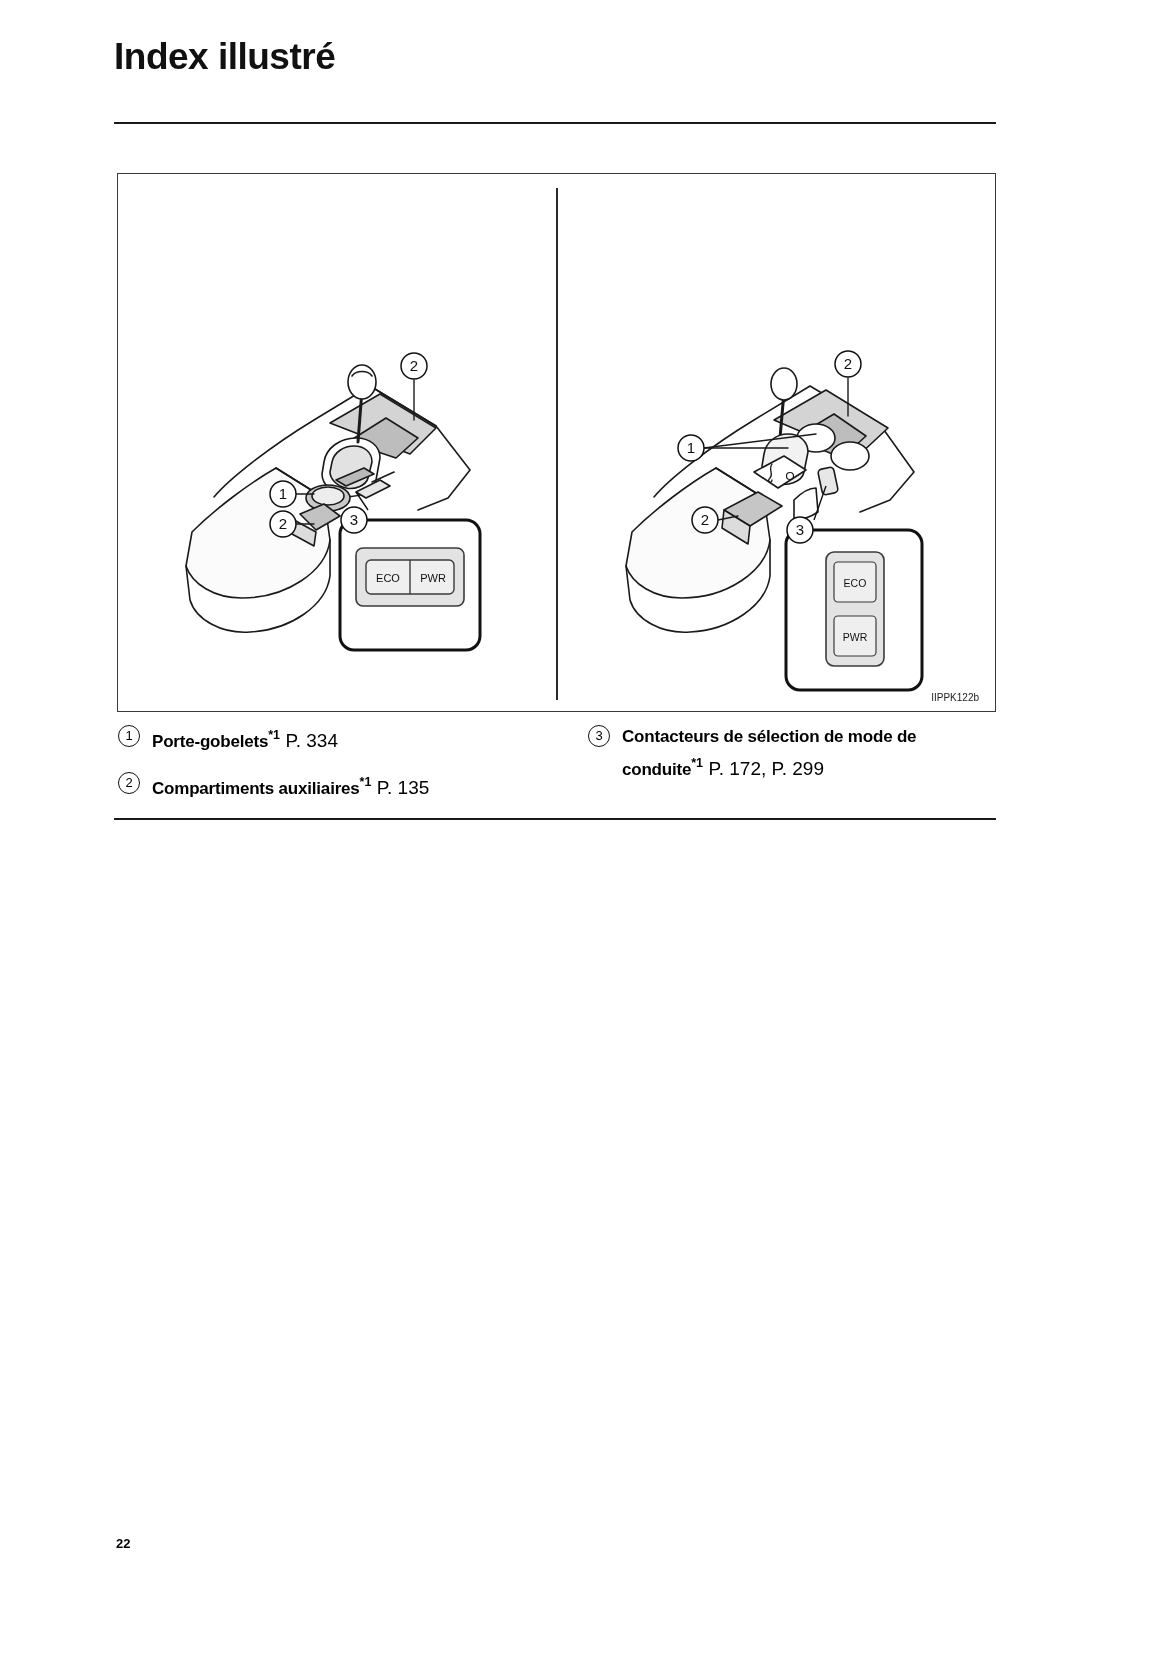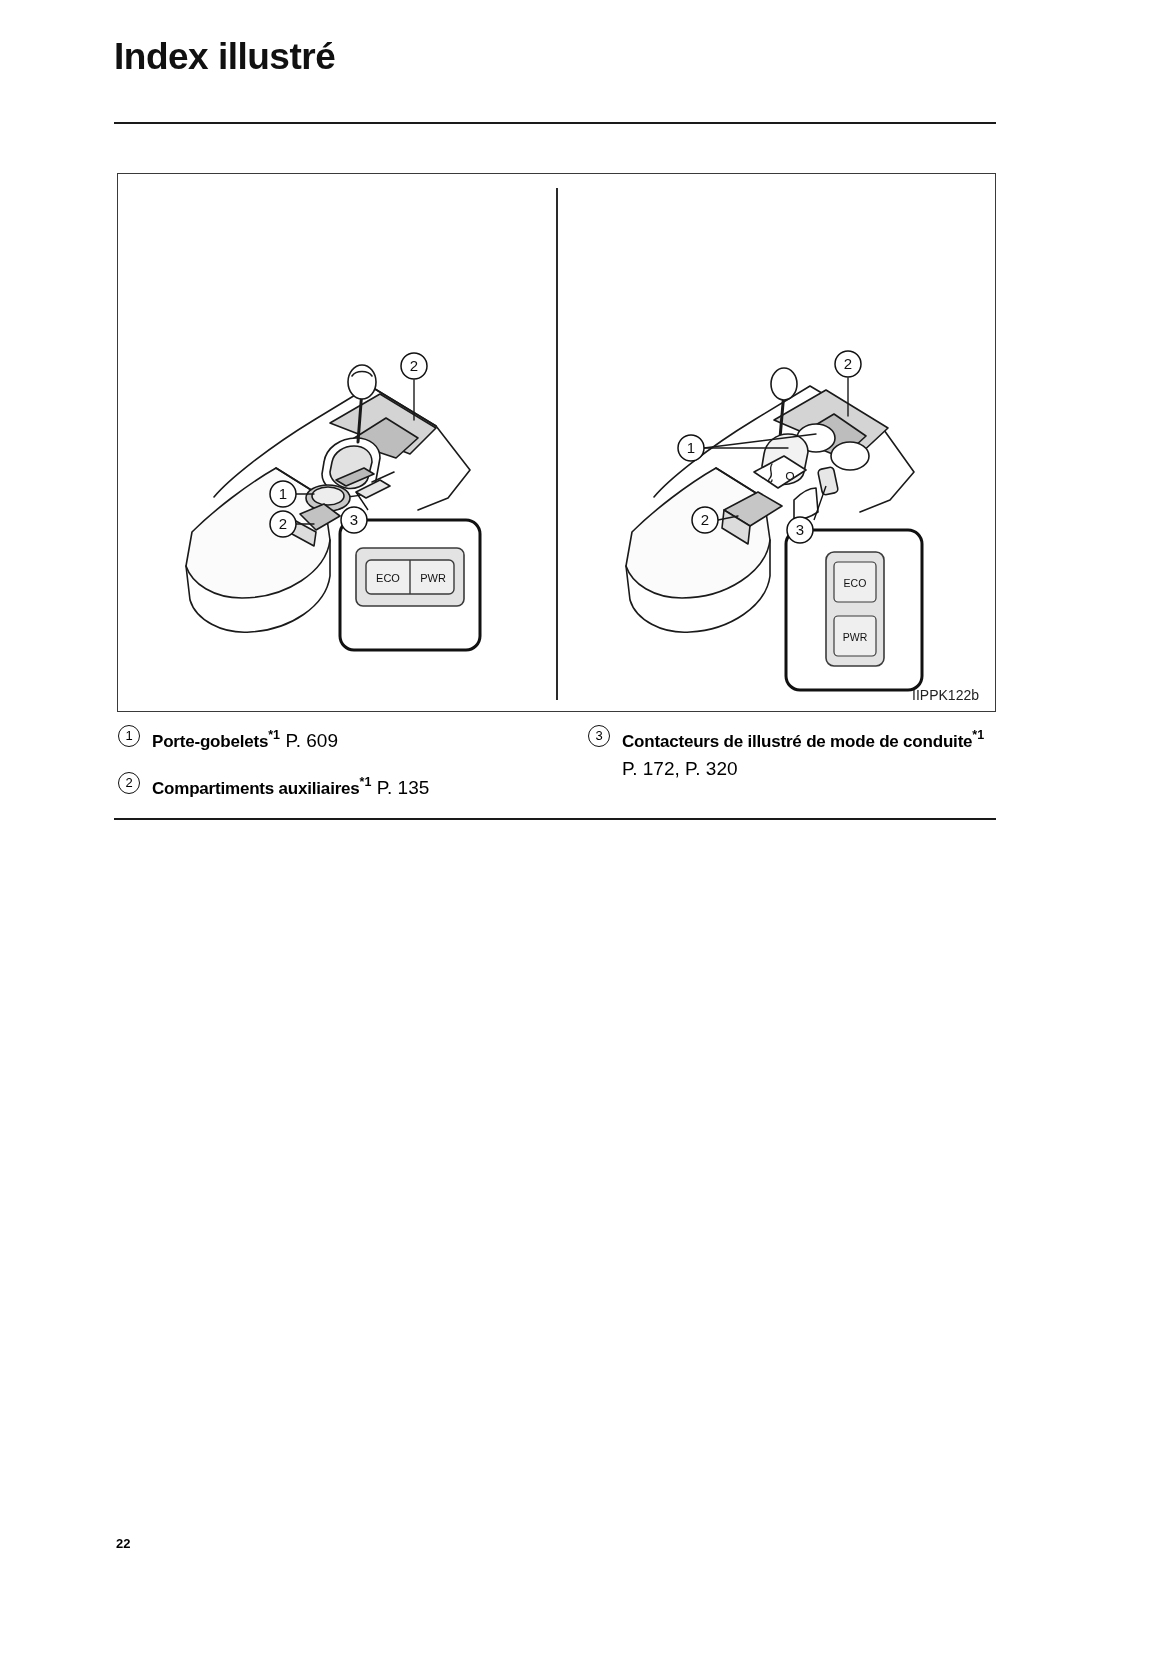--- a/index.html
+++ b/index.html
@@ -54,21 +54,21 @@
     left: 438px;
     top: 14px;
     width: 2px;
     height: 512px;
     background: #2a2a2a;
   }
   .fig-code {
     position: absolute;
     right: 16px;
     bottom: 8px;
-    font-size: 14px;
+    font-size: 10px;
     color: #222;
     font-family: "Liberation Sans", sans-serif;
   }
   .legend {
     position: absolute;
     left: 110px;
     top: 722px;
     width: 882px;
     height: 98px;
   }
@@ -262,37 +262,37 @@
 
     <div class="fig-code">IIPPK122b</div>
   </div>
 
   <div class="legend">
     <div class="legend-col-left">
 
       <div class="legend-item">
         <span class="num-circle">1</span>
         <span class="legend-label">Porte-gobelets</span><span class="sup">*1</span>
-        <span class="page-ref">P. 609</span>
+        <span class="page-ref">P. 334</span>
       </div>
 
       <div class="legend-item">
         <span class="num-circle">2</span>
         <span class="legend-label">Compartiments auxiliaires</span><span class="sup">*1</span>
         <span class="page-ref">P. 135</span>
       </div>
 
     </div>
 
     <div class="legend-col-right">
 
       <div class="legend-item">
         <span class="num-circle">3</span>
-        <span class="legend-label">Contacteurs de illustré de mode de conduite</span><span class="sup">*1</span>
-        <span class="page-ref">P. 172, P. 320</span>
+        <span class="legend-label">Contacteurs de sélection de mode de conduite</span><span class="sup">*1</span>
+        <span class="page-ref">P. 172, P. 299</span>
       </div>
 
     </div>
   </div>
 
   <div class="legend-rule"></div>
 
   <div class="folio">22</div>
 </div>
 

